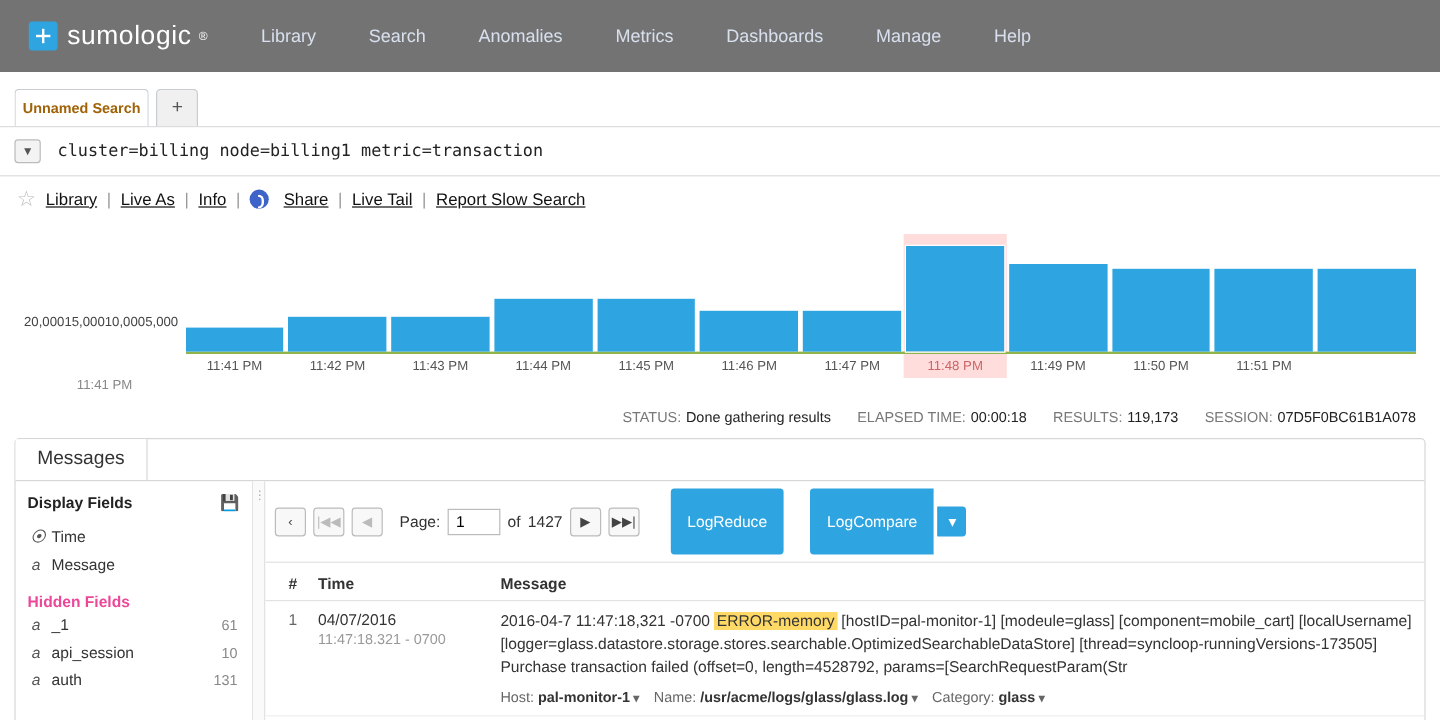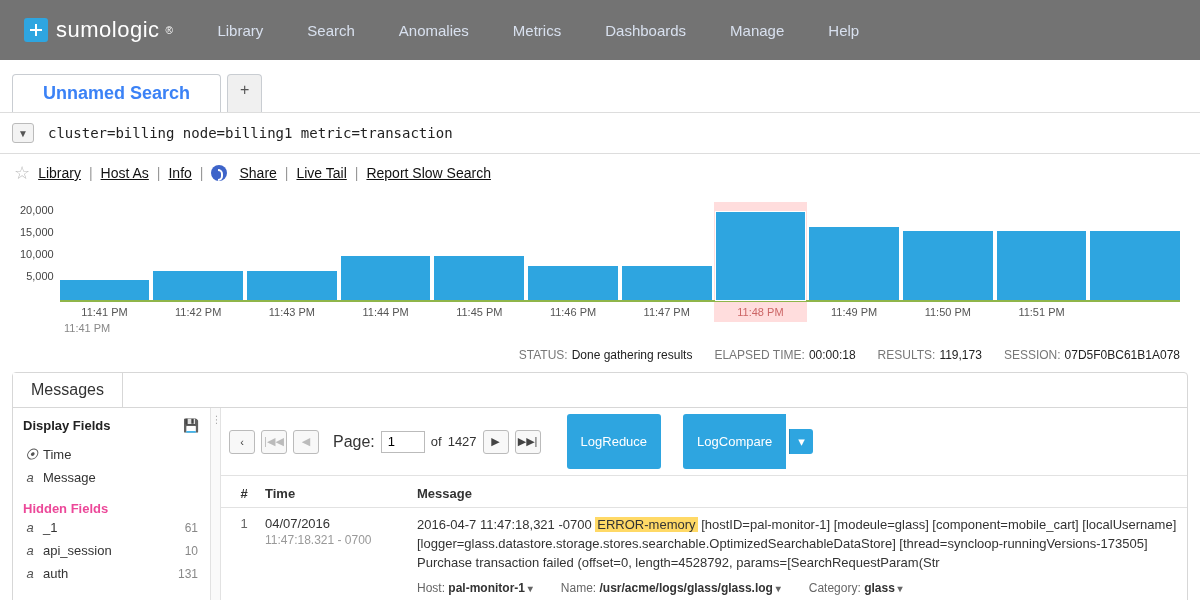--- a/index.html
+++ b/index.html
@@ -10,39 +10,39 @@
   .logo-mark { width: 24px; height: 24px; background: #2ea5e0; border-radius: 3px; position: relative; }
   .logo-mark::before, .logo-mark::after { content:""; position:absolute; background:#fff; }
   .logo-mark::before { left:11px; top:6px; width:2px; height:12px; }
   .logo-mark::after  { left:6px; top:11px; width:12px; height:2px; }
   .reg { font-size:10px; vertical-align: super; margin-left:-2px; }
   .topnav-links { display:flex; gap:44px; font-size:15px; }
   .topnav-links a { color:#d8e0ee; text-decoration:none; cursor:pointer; }
   
   .tabrow { padding: 14px 12px 0; background:#fff; }
   .tabs { display:flex; gap:6px; }
-  .tab { background:#fff; border:1px solid #c9cdd2; border-bottom:none; border-radius:4px 4px 0 0; padding:8px 30px; font-size:18px; font-weight:600; color:#3b82f6; }
+  .tab { background:#fff; border:1px solid #c9cdd2; border-bottom:none; border-radius:4px 4px 0 0; padding:8px 6px; font-size:12px; font-weight:600; color:#a16207; }
   .tab.plus { font-size:16px; padding:6px 12px; background:#f0f0f0; color:#555; font-weight:400;}
   
   .querybar { display:flex; align-items:center; gap:12px; padding:6px 12px; border-top:1px solid #ddd; border-bottom:1px solid #ddd; }
   .collapse-btn { width:22px; height:20px; border:1px solid #bbb; border-radius:3px; background:#f3f3f3; display:flex; align-items:center; justify-content:center; font-size:10px; color:#555; cursor:pointer;}
   .query-input { flex:1; border:none; outline:none; font-family: monospace, monospace; font-size:14px; color:#222; padding:6px 2px;}
   
   .actions { display:flex; align-items:center; gap:8px; padding:8px 14px; font-size:14px; color:#333; }
   .star { color:#bbb; font-size:18px; }
   .actions a { color:#111; text-decoration:underline; cursor:pointer; }
   .actions .sep { color:#999; }
   .share-ico { width:16px; height:16px; border-radius:50%; background:#3e64c9; display:inline-block; vertical-align:middle; margin-right:4px; position:relative;}
   .share-ico::after{content:""; position:absolute; left:7px; top:4px; width:3px; height:8px; border-radius:0 8px 8px 0; border:2px solid #fff; border-left:none;}
   
   .chartzone { padding: 10px 20px 4px; }
   .ts-label { color:#333; font-size:13px; margin-bottom:4px;}
   .ts-sub { color:#888; font-size:12px; margin-left:4px;}
   .chart-frame { display:flex; }
-  .yaxis { display:flex; flex-direction:column; justify-content:space-between; align-items:flex-end; padding:2px 6px 20px 0; font-size:11px; color:#444; height:100px;}
+  .yaxis { display:flex; justify-content:space-between; align-items:flex-end; padding:2px 6px 20px 0; font-size:11px; color:#444; height:100px;}
   .chart-body { flex:1; }
   .bars { display:flex; align-items:flex-end; height:100px; gap:4px; border-bottom:2px solid #8fb54a; }
   .bar { flex:1; background:#2ea5e0; }
   .bar.hl { background:#2ea5e0; outline:1px solid #fff;}
   .bar-hl-bg { position:relative; }
   .bar-hl-bg::before { content:""; position:absolute; bottom:-22px; left:-2px; right:-2px; height:120px; background:rgba(255,120,120,0.25); z-index:-1;}
   .xaxis { display:flex; gap:4px; margin-top:4px;}
   .xlabel { flex:1; text-align:center; font-size:11px; color:#555;}
   .xlabel.hl { color:#c66;}
   .cursor-time { font-size:11px; color:#888; margin-top:4px; margin-left:44px;}
@@ -61,36 +61,36 @@
   .sb-item { display:flex; align-items:center; gap:8px; padding:4px 2px; }
   .sb-item .t { color:#555; font-style:italic; width:10px; text-align:center;}
   .sb-item .count { margin-left:auto; color:#888; font-size:12px;}
   .sb-section { font-weight:600; margin:12px 0 0; color:#ec4899;}
   .divider-drag { width:10px; background:#fafafa; border-right:1px solid #e2e2e2; display:flex; align-items:flex-start; justify-content:center; padding-top:6px; color:#aaa; font-size:10px; letter-spacing:-2px;}
   
   .results { flex:1; overflow:hidden;}
   .pager { display:flex; align-items:center; gap:6px; padding:6px 8px; border-bottom:1px solid #e2e2e2;}
   .pgbtn { width:26px; height:24px; border:1px solid #bbb; border-radius:3px; background:#f8f8f8; display:flex; align-items:center; justify-content:center; font-size:11px; color:#444; cursor:pointer;}
   .pgbtn.disabled{ color:#bbb; cursor:default;}
-  .page-label{font-size:16px; margin-left:8px; color:#333;}
+  .page-label{font-size:13px; margin-left:8px; color:#333;}
   .page-input{ width:44px; height:22px; border:1px solid #bbb; text-align:left; padding:0 6px; font-size:13px;}
   .btn-blue{ background:#2ea5e0; color:#fff; border:none; border-radius:3px; padding:20px 14px; font-size:13px; cursor:pointer;}
   .btn-blue.split{ border-radius:3px 0 0 3px;}
   .btn-blue.caret{ border-radius:0 3px 3px 0; padding:5px 8px; margin-left:-3px; border-left:1px solid #2689bb;}
   .grid-head { display:flex; padding:10px 8px 6px; font-weight:600; font-size:13px; color:#333; border-bottom:1px solid #e2e2e2;}
   .col-idx { width:30px; text-align:center;}
   .col-time{ width:154px; padding-left:6px;}
   .col-msg { flex:1; padding-left:4px;}
   .row { display:flex; padding:8px 8px; font-size:13px; border-bottom:1px solid #eee; }
   .row .col-idx{ color:#666; }
   .row .time-main{ color:#333;}
   .row .time-sub{ color:#999; font-size:12px; margin-top:2px;}
   .msg-line{ font-family: inherit; font-size:13px; color:#333; line-height:1.45;}
   .hlspan{ background:#ffd966; padding:0 2px;}
-  .meta{ display:flex; gap:28px; margin-top:8px; font-size:12px; color:#666;}
+  .meta{ display:flex; gap:12px; margin-top:8px; font-size:12px; color:#666;}
   .meta b{ color:#333; font-weight:600;}
   .meta .drop::after{ content:" ▾"; color:#666; font-size:10px;}
 </style>
 </head>
 <body>
 
 <div class="topnav">
   <div class="logo">
     <span class="logo-mark"></span>
     <span>sumologic</span>
@@ -116,21 +116,21 @@
 
 <div class="querybar">
   <div class="collapse-btn">▼</div>
   <input class="query-input" value="cluster=billing node=billing1 metric=transaction" style="">
 </div>
 
 <div class="actions">
   <span class="star">☆</span>
   <a>Library</a>
     <span class="sep">|</span>
-  <a>Host As</a>
+  <a>Live As</a>
     <span class="sep">|</span>
   <a>Info</a>
     <span class="sep">|</span>
   <span class="share-ico"></span>
     <a>Share</a>
     <span class="sep">|</span>
   <a>Live Tail</a>
     <span class="sep">|</span>
   <a>Report Slow Search</a>
 </div>

